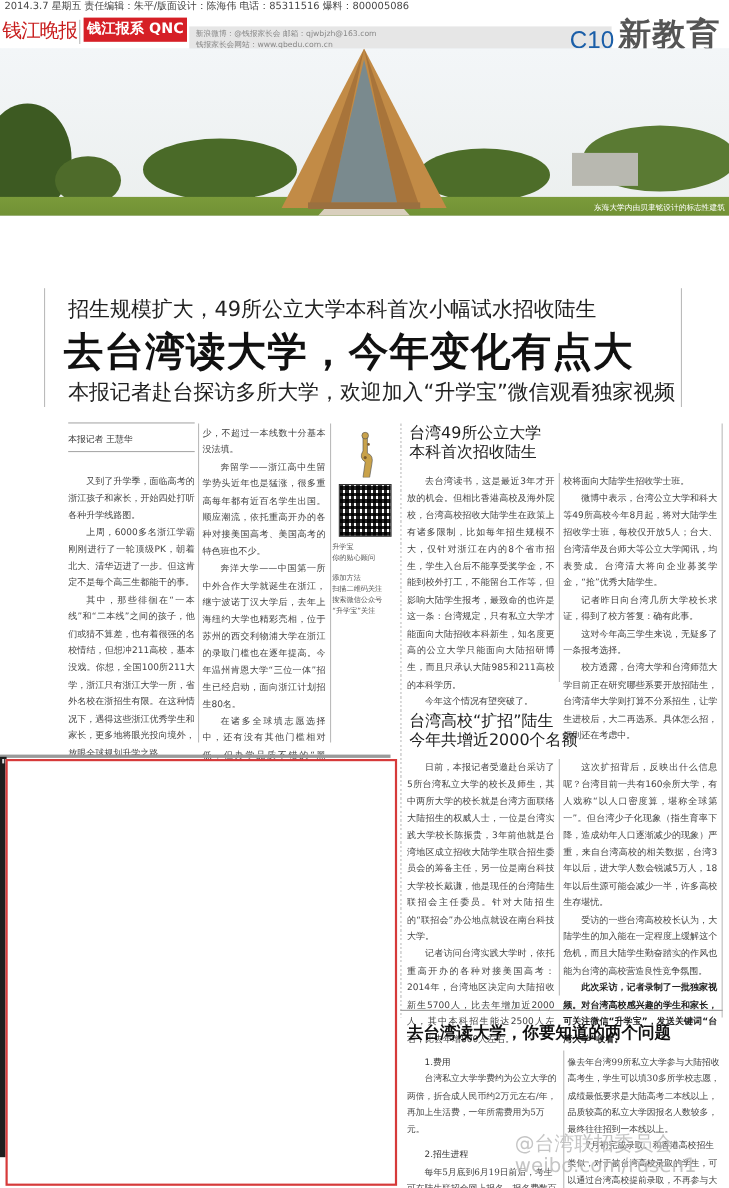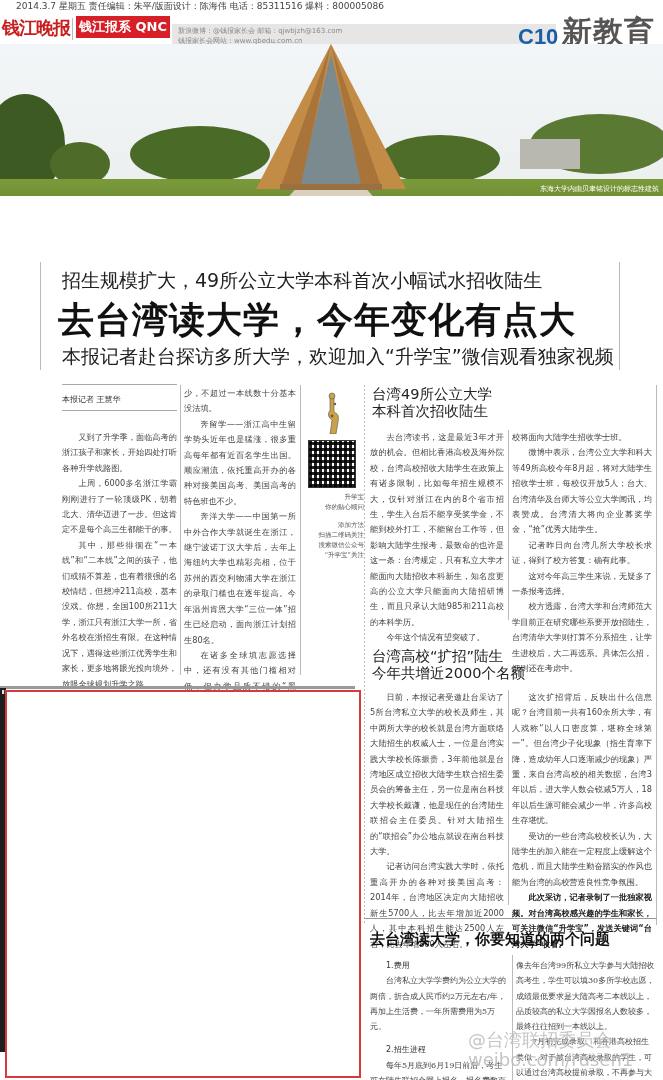--- a/index.html
+++ b/index.html
@@ -1,42 +1,42 @@
 <!DOCTYPE html>
 <html><head>
 <meta charset="utf-8">
 <style>
 *{margin:0;padding:0;box-sizing:border-box}
 html,body{width:663px;height:1080px;overflow:hidden;background:#fff}
 body{position:relative;font-family:"DejaVu Sans","Liberation Sans",sans-serif;color:#333}
 .abs{position:absolute}
-.topline{left:0;top:0;width:663px;height:14px;font-size:9px;color:#444;padding-left:16px;line-height:13px;white-space:nowrap}
+.topline{left:0;top:0;width:663px;height:14px;font-size:9px;color:#444;padding-left:4px;line-height:13px;white-space:nowrap}
 .header{left:0;top:14px;width:663px;height:30px}
-.logo{left:2px;top:2px;font-size:18px;font-weight:bold;color:#c81e1e;font-family:"DejaVu Serif",serif;letter-spacing:-1px}
+.logo{left:2px;top:2px;font-size:18px;font-weight:normal;color:#c81e1e;font-family:"DejaVu Serif",serif;letter-spacing:-1px}
 .logo-sep{left:72px;top:4px;width:1px;height:22px;background:#bbb}
 .qnc{left:76px;top:2px;width:94px;height:22px;background:#d61f26;color:#fff;font-weight:bold;font-size:13px;line-height:22px;text-align:center}
 .hinfo{left:174px;top:0px;font-size:7px;color:#888;line-height:10px}
 .hbar{left:172px;top:10px;width:384px;height:22px;background:#e6e6e6}
-.c10{left:518px;top:10px;font-size:22px;font-weight:bold;color:#1a5ea8;font-family:"Liberation Sans",sans-serif}
+.c10{left:518px;top:10px;font-size:22px;font-weight:normal;color:#1a5ea8;font-family:"Liberation Sans",sans-serif}
 .section{left:562px;top:-2px;font-size:30px;font-weight:bold;color:#555;letter-spacing:1px}
 .photo{left:0;top:44px;width:663px;height:152px;overflow:hidden;background:linear-gradient(#eef3f7 0%,#f4f6f4 55%,#7a9a3c 58%,#5d7e2a 100%)}
 .caption{right:4px;bottom:2px;font-size:7px;color:#fff}
 .hdr-box{left:40px;top:262px;width:580px;height:108px;border-left:1px solid #bbb;border-right:1px solid #bbb}
 .kicker{left:62px;top:268px;font-size:19px;color:#222;white-space:nowrap}
 .headline{left:58px;top:296px;font-size:36px;font-weight:bold;color:#111;white-space:nowrap;letter-spacing:1px}
 .subhead{left:62px;top:344px;font-size:19px;color:#222;white-space:nowrap}
 .col{font-size:8.2px;line-height:15.4px;color:#444;text-align:justify}
 .col p{text-indent:2em}
 .byline{left:62px;top:394px;font-size:8px;color:#333}
 .rule{height:1px;background:#aaa}
 .vrule{width:1px;background:#bbb}
 .sub-h{font-size:14.5px;color:#222;line-height:17px}
 .mascot{left:316px;top:392px;width:34px;height:42px}
 .qr{left:308px;top:440px;width:48px;height:48px;border:1px solid #333;background:repeating-linear-gradient(90deg,#222 0 3px,#fff 3px 5px),repeating-linear-gradient(0deg,#222 0 3px,#fff 3px 6px);background-blend-mode:multiply}
-.qrtxt{left:302px;top:492px;width:62px;font-size:6.5px;line-height:10px;color:#555;text-align:right}
+.qrtxt{left:302px;top:492px;width:62px;font-size:6.5px;line-height:10px;color:#555;text-align:left}
 .grayline{left:0;top:686px;width:355px;height:3px;background:#9a9a9a}
 .redbox{left:5px;top:690px;width:356px;height:388px;border:2px solid #d63a3a;background:#fff}
 .blackstrip{left:0;top:688px;width:6px;height:364px;background:#1e1e1e}
 .dots{left:2px;top:690px;width:22px;height:4px;background:repeating-linear-gradient(90deg,#ddd 0 2px,#444 2px 4px)}
 .box2h{left:370px;top:930px;font-size:15px;font-weight:bold;color:#111;white-space:nowrap}
 .box2{font-family:"DejaVu Serif",serif;font-size:8px;line-height:15.3px;color:#444}
 .box2 p{text-indent:2em}
 .box2 .st{font-family:"DejaVu Sans",sans-serif;text-indent:2em;color:#333}
 .wm{left:468px;top:1030px;font-size:18px;color:#bbb;opacity:.85;white-space:nowrap;line-height:20px}
 </style>

